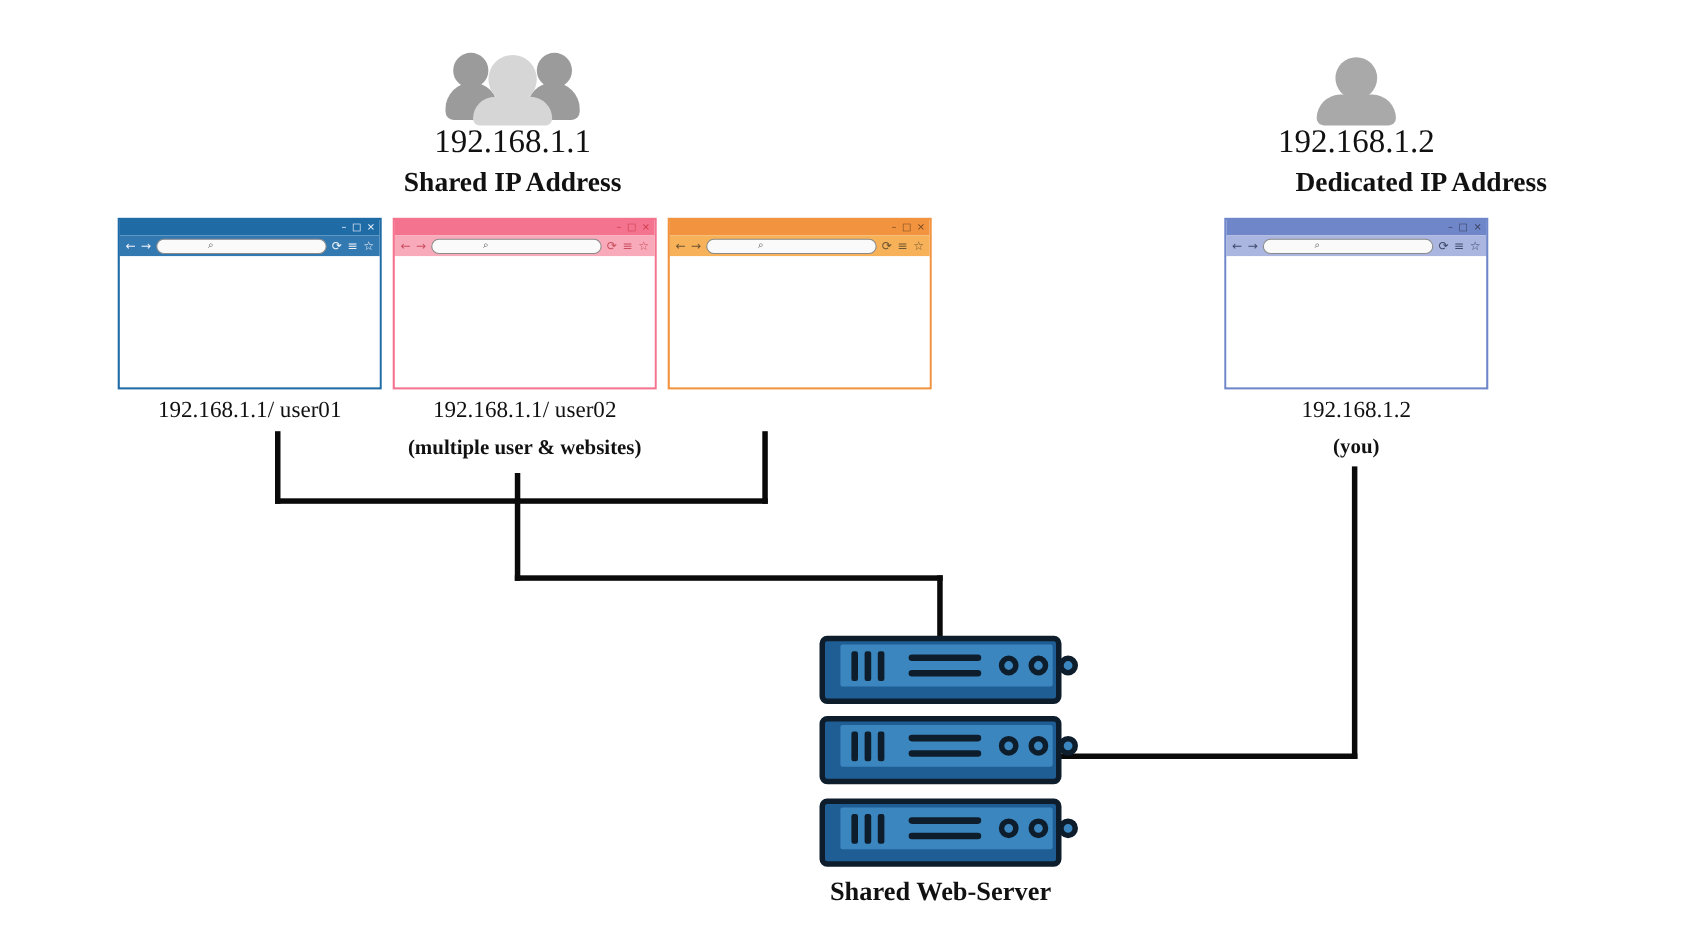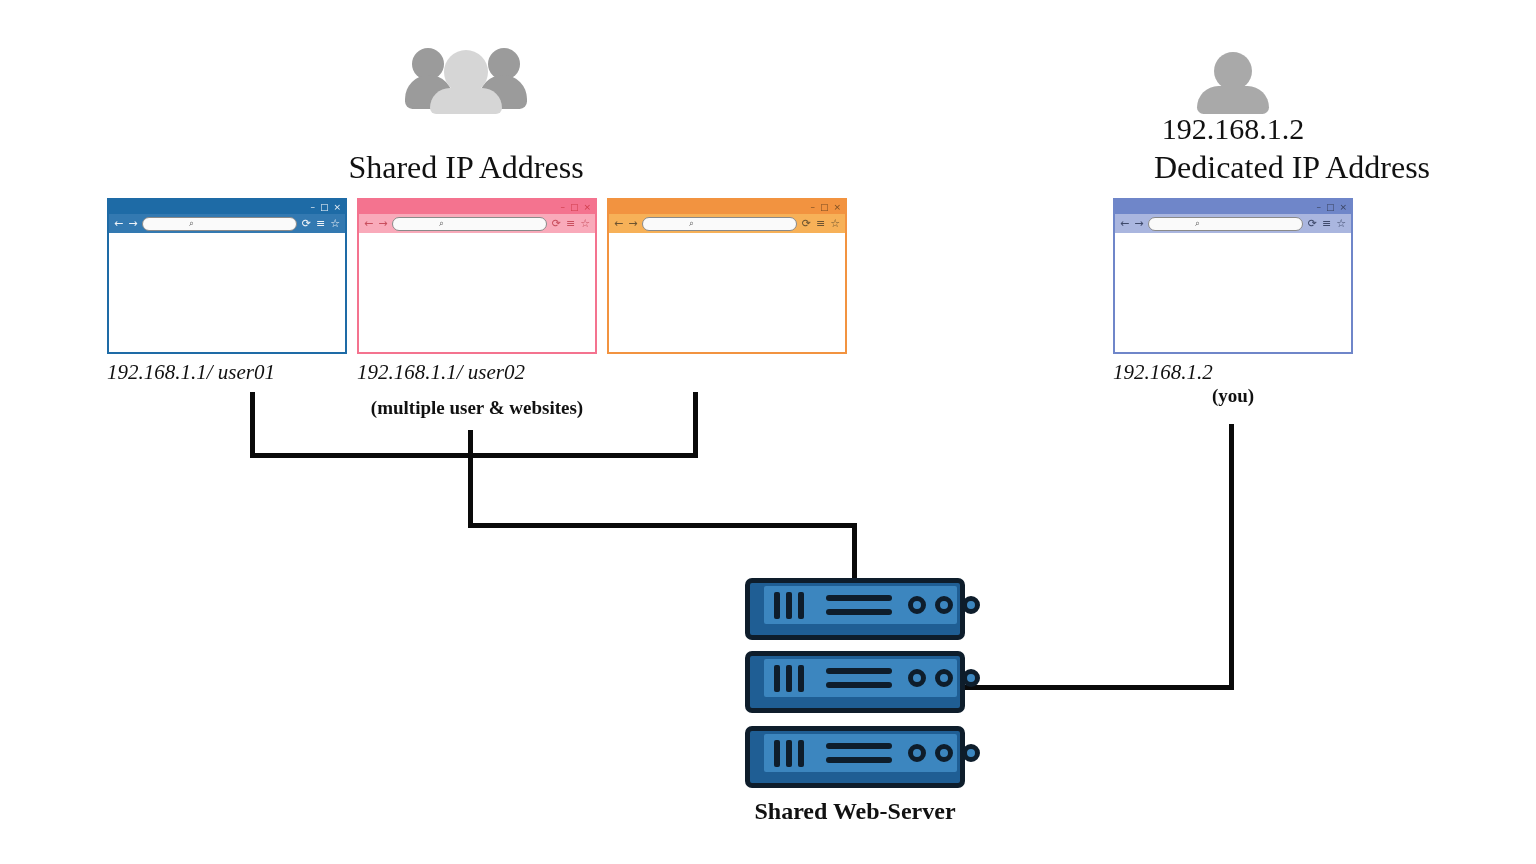--- a/index.html
+++ b/index.html
@@ -2,21 +2,21 @@
 <html><head>
 <meta charset="utf-8">
 <style>
   html,body{margin:0;padding:0;background:#ffffff;}
   #stage{
     position:relative;width:1536px;height:864px;background:#ffffff;overflow:hidden;
     font-family:"Liberation Serif","DejaVu Serif",serif;color:#111;
   }
   
   .ip-heading{position:absolute;width:360px;text-align:center;font-size:30px;line-height:34px;}
-  .ip-title{position:absolute;width:360px;text-align:center;font-size:32px;line-height:34px;font-weight:normal;}
+  .ip-title{position:absolute;width:360px;text-align:center;font-size:25px;line-height:34px;font-weight:bold;}
   
   .person-head{position:absolute;border-radius:50%;}
   .person-body{position:absolute;border-radius:26px 26px 8px 8px;}
   
   .browser{position:absolute;top:198px;width:240px;height:156px;box-sizing:border-box;border:2px solid;display:flex;flex-direction:column;}
   .titlebar{height:14px;display:flex;align-items:center;justify-content:flex-end;padding:0 4px;gap:5px;}
   .titlebar span{font-family:"DejaVu Sans",sans-serif;font-size:9px;line-height:9px;}
   .navbar{height:19px;display:flex;align-items:center;padding:0 5px;gap:5px;}
   .nav-ico{font-family:"DejaVu Sans",sans-serif;font-size:11px;line-height:11px;}
   .searchpill{flex:1;height:12px;background:#fafafa;border:1px solid #8a8a8a;border-radius:8px;display:flex;align-items:center;}
@@ -29,21 +29,21 @@
   .theme-pink{border-color:#f4738f;}
   .theme-pink .titlebar{background:#f4738f;color:#cf3d4c;}
   .theme-pink .navbar{background:#f9aaba;color:#c94f5e;}
   .theme-orange{border-color:#f29340;}
   .theme-orange .titlebar{background:#f29340;color:#7a4d22;}
   .theme-orange .navbar{background:#f7b158;color:#6e5430;}
   .theme-periwinkle{border-color:#6f86c9;}
   .theme-periwinkle .titlebar{background:#6f86c9;color:#39425e;}
   .theme-periwinkle .navbar{background:#aab6df;color:#3f4a6b;}
   
-  .url-label{position:absolute;width:240px;text-align:left;font-size:21px;font-style:italic;}
+  .url-label{position:absolute;width:240px;text-align:center;font-size:21px;}
   .note-label{position:absolute;width:280px;text-align:center;font-size:19px;font-weight:bold;}
   
   .line{position:absolute;background:#0a0a0a;}
   
   .server-unit{position:absolute;left:745px;width:220px;height:62px;box-sizing:border-box;
     background:#1f5e94;border:5px solid #0e1d2b;border-radius:7px;}
   .server-panel{position:absolute;left:14px;top:3px;right:3px;bottom:11px;background:#3c86bf;border-radius:2px;}
   .server-detail{position:absolute;left:0;top:0;right:0;bottom:8px;display:flex;align-items:center;}
   .vbars{display:flex;gap:6px;margin-left:24px;}
   .vbars i{display:block;width:6px;height:27px;background:#0e1d2b;border-radius:2px;}
@@ -65,20 +65,21 @@
     <div class="person-body" style="left:71px;top:33px;width:48px;height:34px;background:#9b9b9b;"></div>
     <div class="person-head" style="left:36px;top:8px;width:44px;height:44px;background:#d6d6d6;"></div>
     <div class="person-body" style="left:22px;top:46px;width:72px;height:26px;background:#d6d6d6;"></div>
   </div>
 
   <div style="position:absolute;left:1193px;top:52px;width:80px;height:62px;">
     <div class="person-head" style="left:21px;top:0;width:38px;height:38px;background:#a9a9a9;"></div>
     <div class="person-body" style="left:4px;top:34px;width:72px;height:28px;background:#a9a9a9;"></div>
   </div>
 
+  <div class="ip-heading" style="left:286px;top:112px;">192.168.1.1</div>
   <div class="ip-title" style="left:286px;top:150px;">Shared IP Address</div>
 
   <div class="ip-heading" style="left:1053px;top:112px;">192.168.1.2</div>
   <div class="ip-title" style="left:1112px;top:150px;">Dedicated IP Address</div>
 
   <div class="browser theme-blue" style="left:107px;">
     <div class="titlebar">
       <span>–</span>
       <span>□</span>
       <span>×</span>
@@ -150,21 +151,21 @@
       <span class="nav-ico">≡</span>
       <span class="nav-ico">☆</span>
     </div>
     <div class="content"></div>
   </div>
 
   <div class="url-label" style="left:107px;top:360px;">192.168.1.1/ user01</div>
   <div class="url-label" style="left:357px;top:360px;">192.168.1.1/ user02</div>
   <div class="note-label" style="left:337px;top:397px;">(multiple user &amp; websites)</div>
   <div class="url-label" style="left:1113px;top:360px;">192.168.1.2</div>
-  <div class="note-label" style="left:1093px;top:385px;">(you)</div>
+  <div class="note-label" style="left:1093px;top:396px;">(you)</div>
 
   <div class="line" style="left:250px;top:392px;width:5px;height:66px;"></div>
   <div class="line" style="left:693px;top:392px;width:5px;height:66px;"></div>
   <div class="line" style="left:250px;top:453px;width:448px;height:5px;"></div>
   <div class="line" style="left:468px;top:430px;width:5px;height:98px;"></div>
   <div class="line" style="left:468px;top:523px;width:389px;height:5px;"></div>
   <div class="line" style="left:852px;top:523px;width:5px;height:57px;"></div>
   <div class="line" style="left:1229px;top:424px;width:5px;height:266px;"></div>
   <div class="line" style="left:962px;top:685px;width:272px;height:5px;"></div>
 

